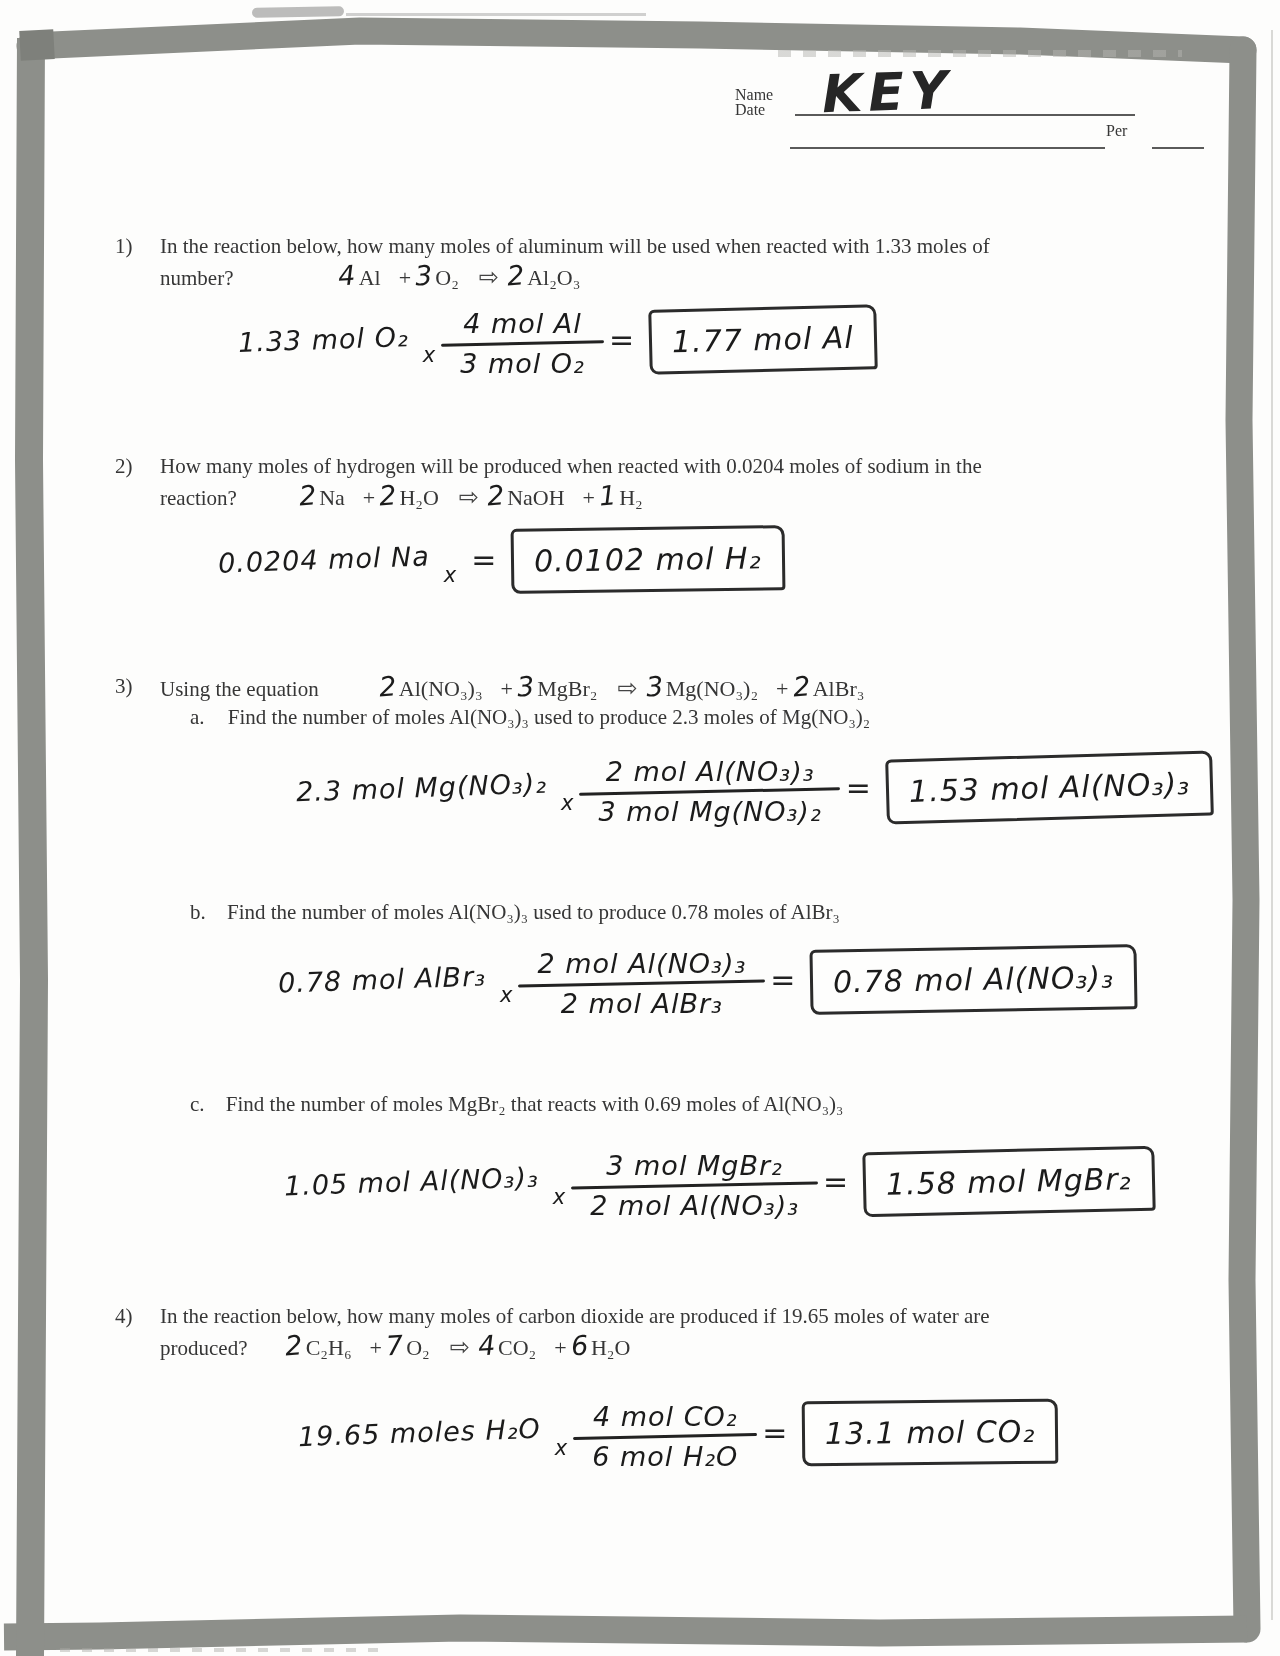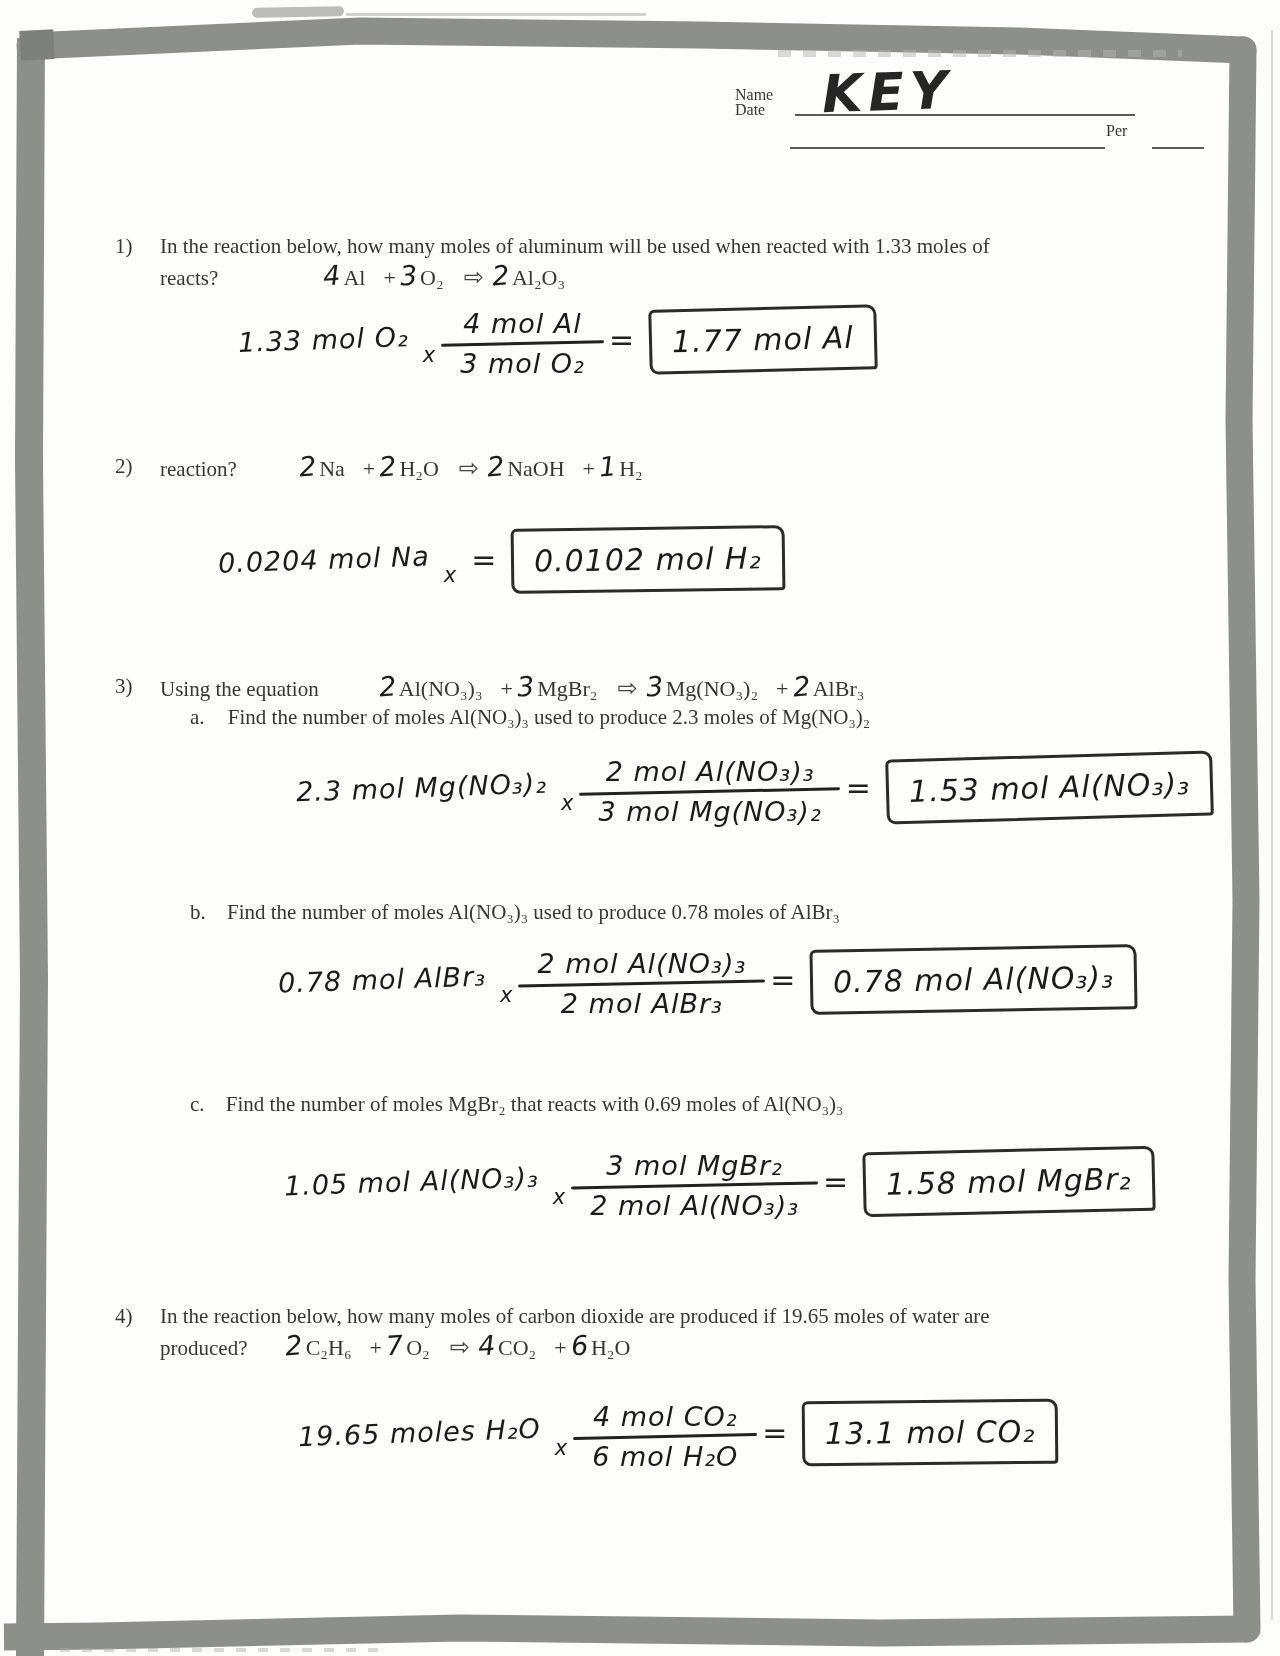--- a/index.html
+++ b/index.html
@@ -91,21 +91,21 @@
   <div class="u-line" style="left:790px;top:147px;width:315px;"></div>
   <span class="hdr-lbl print" style="left:1106px;top:122px;">Per</span>
   <div class="u-line" style="left:1152px;top:147px;width:52px;"></div>
 
 
   <div class="q qflex" style="left:115px;top:232px;width:1070px;">
     <span class="qnum print">1)</span>
     <div>
       <div class="print">In the reaction below, how many moles of aluminum will be used when reacted with 1.33 moles of</div>
       <div class="line2">
-        <span class="print">reacts?</span>
+        <span class="print">number?</span>
         <span class="eq" style="margin-left:105px;">
           <span class="coef">4</span>
           <span class="sp print">Al</span>
           <span class="sp print gap">+</span>
           <span class="coef">3</span>
           <span class="sp print">O₂</span>
           <span class="arrow">⇨</span>
           <span class="coef">2</span>
           <span class="sp print">Al₂O₃</span>
         </span>
@@ -123,20 +123,21 @@
     </span>
     <span class="hw equals">=</span>
     <span class="abox" style="transform:rotate(-1.4deg);">
       <span class="hw ans">1.77 mol Al</span>
     </span>
   </div>
 
   <div class="q qflex" style="left:115px;top:452px;width:1070px;">
     <span class="qnum print">2)</span>
     <div>
+      <div class="print">How many moles of hydrogen will be produced when reacted with 0.0204 moles of sodium in the</div>
       <div class="line2">
         <span class="print">reaction?</span>
         <span class="eq" style="margin-left:62px;">
           <span class="coef">2</span>
           <span class="sp print">Na</span>
           <span class="sp print gap">+</span>
           <span class="coef">2</span>
           <span class="sp print">H₂O</span>
           <span class="arrow">⇨</span>
           <span class="coef">2</span>

